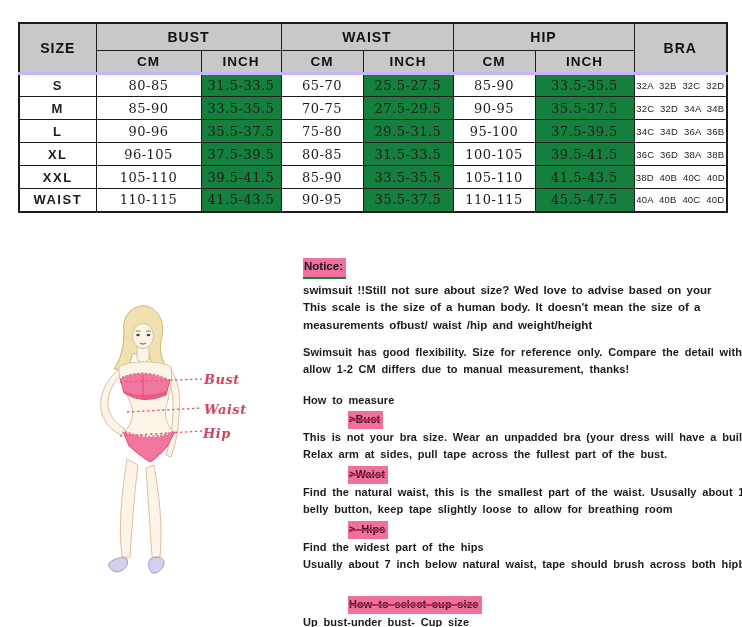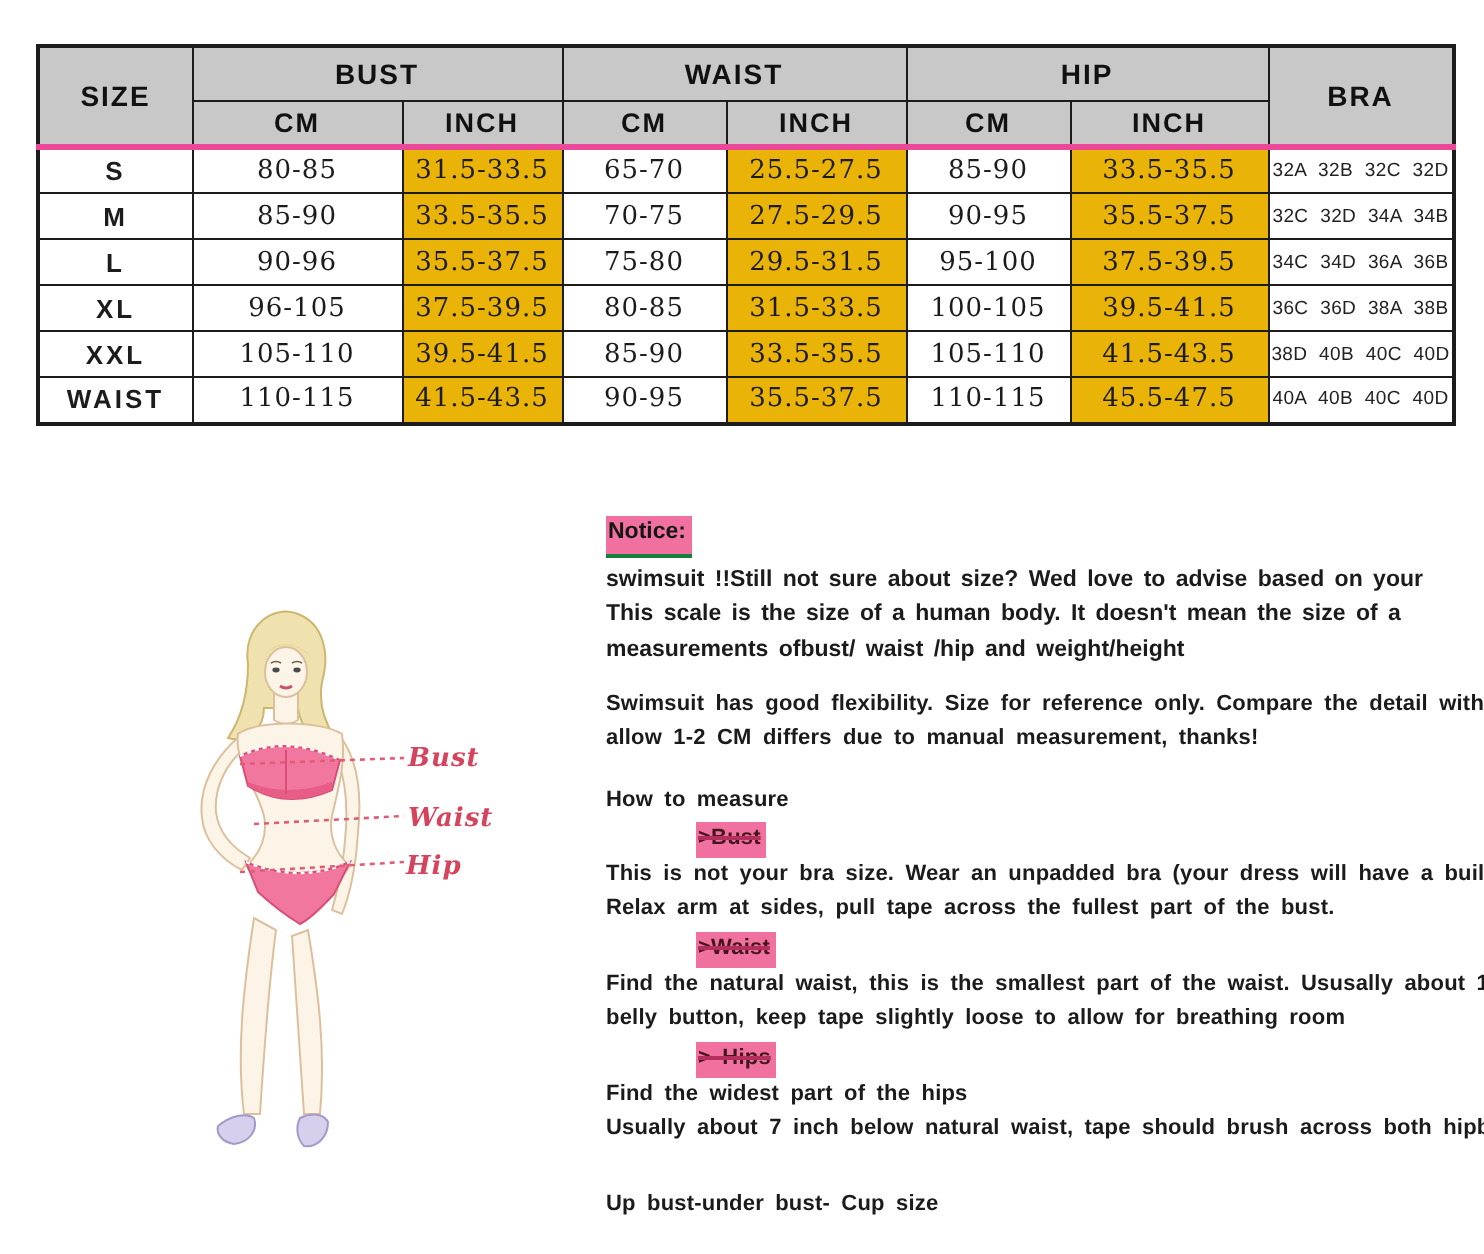--- a/index.html
+++ b/index.html
@@ -12,32 +12,32 @@
   
   .size-table{
     position:absolute;left:18px;top:22px;width:708px;
     border-collapse:collapse;table-layout:fixed;
     border:2px solid #1c1c1c;
   }
   .size-table th,.size-table td{
     border:1px solid #1c1c1c;text-align:center;vertical-align:middle;
     padding:0;overflow:hidden;white-space:nowrap;
   }
-  .size-table thead{border-bottom:3px solid #ec4899;}
+  .size-table thead{border-bottom:3px solid #c4b5fd;}
   .size-table thead th{
     background:#c8c8c8;
     font:bold 14px/1 "Liberation Sans", sans-serif;
     letter-spacing:1px;color:#111;
   }
   .size-table thead tr.r1 th{height:26px;}
   .size-table thead tr.r2 th{height:21px;font-size:13.5px;margin-left:19px;}
   .size-table tbody tr{height:23px;}
   .size-table td.size{font:600 13px "Liberation Sans", sans-serif;letter-spacing:1.5px;}
   .size-table td.num{font:13px "DejaVu Serif", serif;letter-spacing:.5px;}
-  .size-table td.inch{background:#eab308;}
+  .size-table td.inch{background:#15803d;}
   .size-table td.bra{font:9.5px "Liberation Sans", sans-serif;letter-spacing:.2px;word-spacing:3px;color:#222;text-align:center;}
 
   
   .figure-wrap{position:absolute;left:70px;top:296px;width:235px;height:310px;}
   .fig-label{
     position:absolute;
     font:bold italic 13px "DejaVu Serif", serif;
     color:#d6435c;letter-spacing:.5px;
   }
   #bust-label{left:204px;top:372px;}
@@ -226,15 +226,18 @@
     <span class="hl hl-strike ln">&gt;Waist</span>
   </div>
   <div class="ln">Find the natural waist, this is the smallest part of the waist. Ususally about 1 inch above</div>
   <div class="ln">belly button, keep tape slightly loose to allow for breathing room</div>
   <div class="sec-label-row">
     <span class="hl hl-strike ln">&gt; Hips</span>
   </div>
   <div class="ln">Find the widest part of the hips</div>
   <div class="ln">Usually about 7 inch below natural waist, tape should brush across both hipbones</div>
   <div class="gap20"></div>
+  <div class="sec-label-row">
+    <span class="hl hl-strike ln">How to select cup size</span>
+  </div>
   <div class="ln">Up bust-under bust- Cup size</div>
 
 </div>
 
 </body></html>

